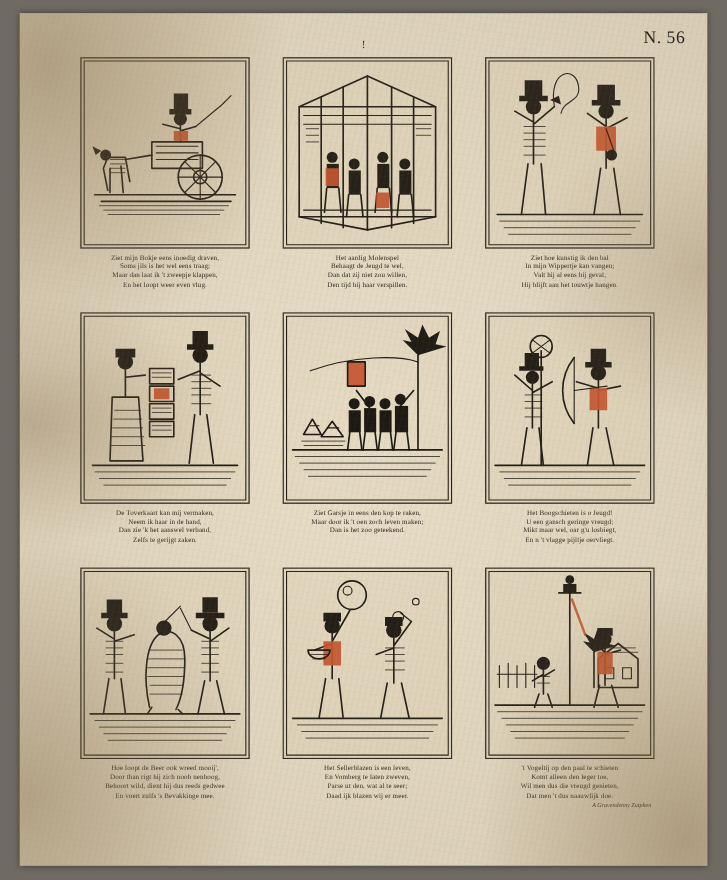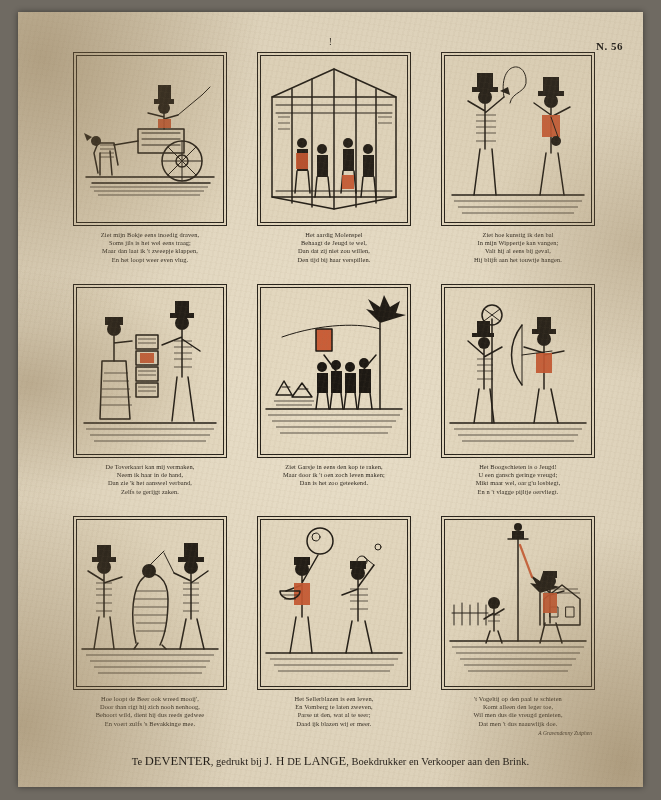--- a/index.html
+++ b/index.html
@@ -31,22 +31,22 @@
   }
   #sheet:after{
     content:"";position:absolute;inset:0;
     background-image:
       repeating-linear-gradient(102deg, rgba(140,120,90,.045) 0 2px, rgba(255,255,255,0) 2px 5px),
       repeating-linear-gradient(8deg, rgba(140,120,90,.035) 0 1px, rgba(255,255,255,0) 1px 6px);
     pointer-events:none;z-index:7;
   }
   
   #sheetnum{
-    position:absolute;right:20px;top:28px;
-    font-size:11px;color:#2a2620;letter-spacing:.5px;z-index:8;font-weight:bold;
+    position:absolute;right:20px;top:14px;
+    font-size:16px;color:#2a2620;letter-spacing:.5px;z-index:8;
   }
   #toptick{
     position:absolute;left:50%;top:24px;transform:translateX(-50%);
     font-size:10px;color:#3a342c;z-index:8;
   }
   
   #grid{
     position:absolute;left:46px;top:40px;width:540px;height:690px;
     display:grid;
     grid-template-columns:repeat(3,1fr);
@@ -491,17 +491,14 @@
         <div>'t Vogeltij op den paal te schieten</div>
         <div>Komt alleen den leger toe,</div>
         <div>Wil men dus die vreugd genieten,</div>
         <div>Dat men 't dus naauwlijk doe.</div>
       </div>
       <div id="signature">A Gravendenny Zutphen</div>
     </div>
 
   </div>
 
-  <div id="footer">
-    <span>Te </span><span class="sc">DEVENTER</span><span>, gedrukt bij </span><span class="big">J. H</span><span style="font-variant:small-caps"> DE </span><span class="sc">LANGE</span><span>, Boekdrukker en Verkooper aan den Brink.</span>
-  </div>
 
 </div>
 
 </body></html>

